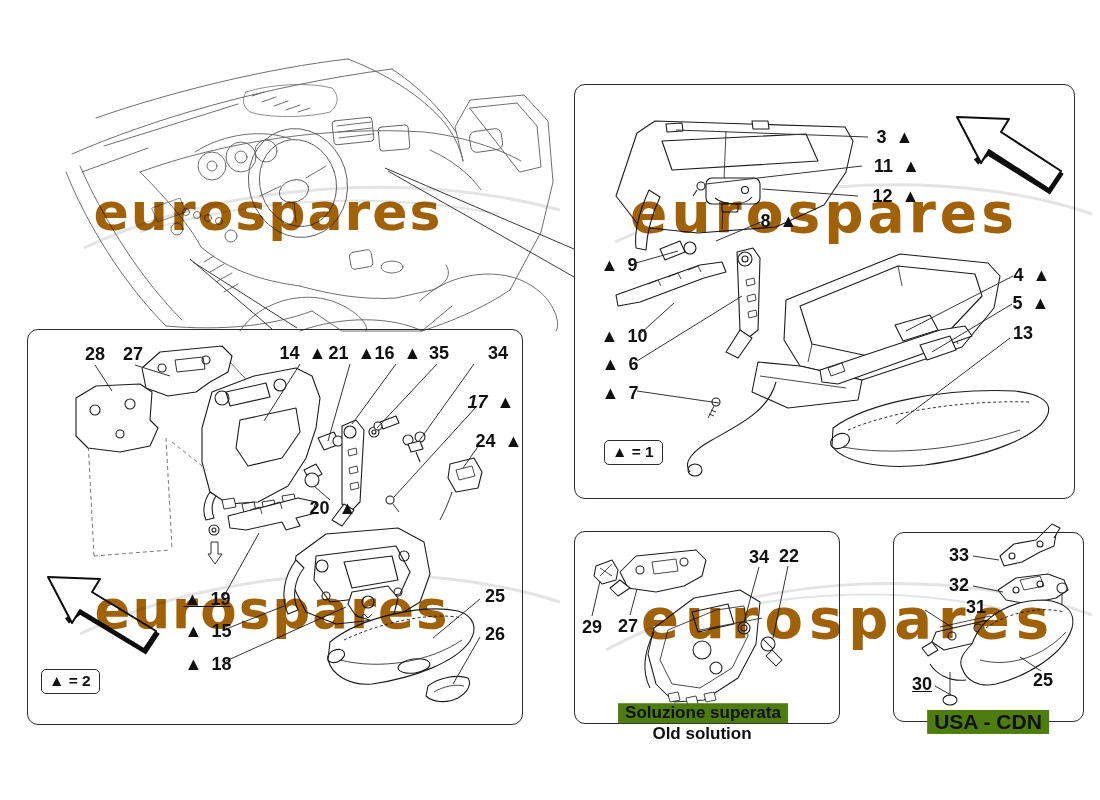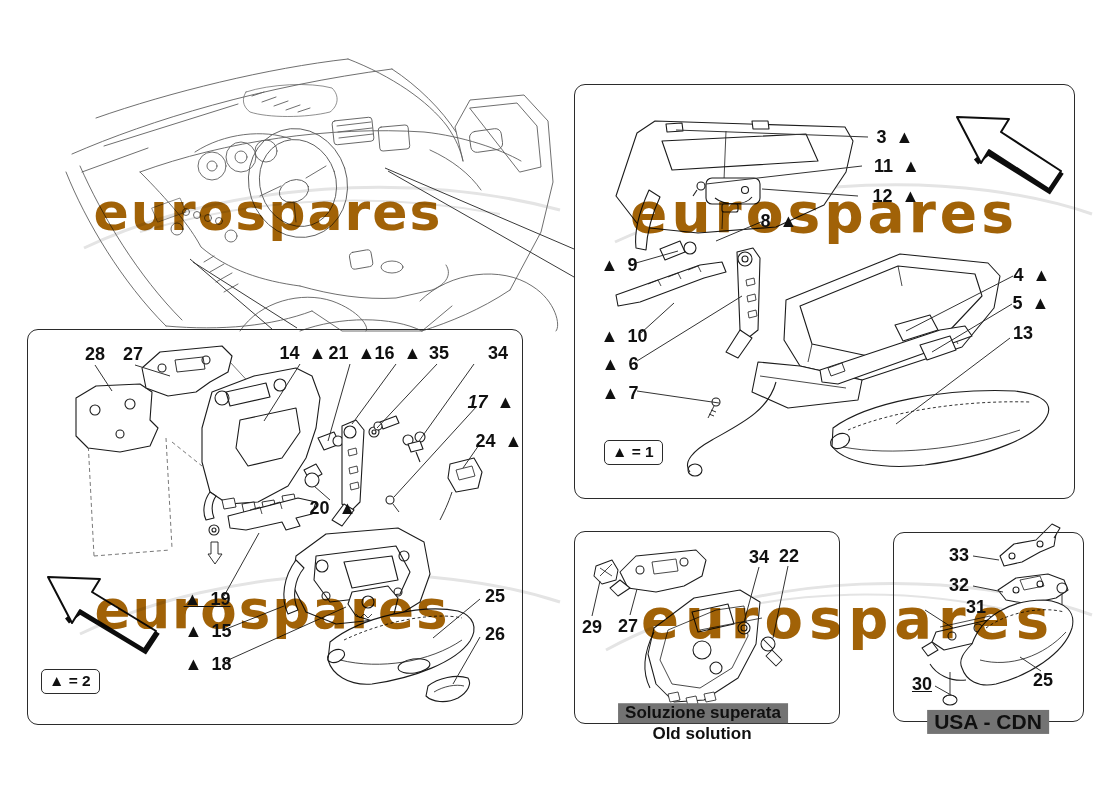--- a/index.html
+++ b/index.html
@@ -26,21 +26,21 @@
   }
   .legend{
     position:absolute;border:1.7px solid #2b2b2b;border-radius:5px;background:#fff;
     font-weight:bold;font-size:15.5px;color:#101010;padding:3px 8px 4px 7px;line-height:1;
     white-space:nowrap;
   }
   .legend1{left:604px;top:440px;}
   .legend2{left:41px;top:669px;}
   .caption{
     position:absolute;transform:translate(-50%,-50%);
-    font-weight:bold;color:#101010;background:#737373;padding:0 7px;white-space:nowrap;line-height:1.15;
+    font-weight:bold;color:#101010;background:#4d7c0f;padding:0 7px;white-space:nowrap;line-height:1.15;
   }
   .cap-it{left:703px;top:713px;font-size:17px;}
   .cap-en{left:702px;top:734px;font-size:17px;background:transparent;}
   .cap-usa{left:988px;top:722px;font-size:21px;}
 </style>
 </head>
 <body>
 
 <div class="canvas">
 

